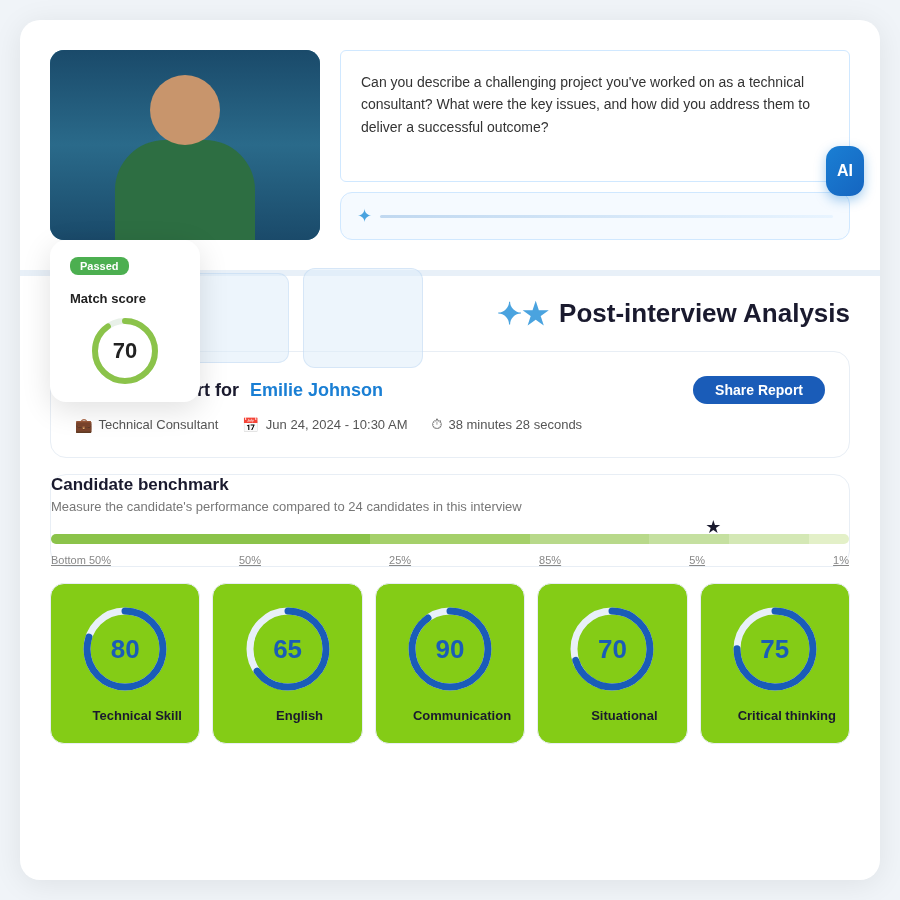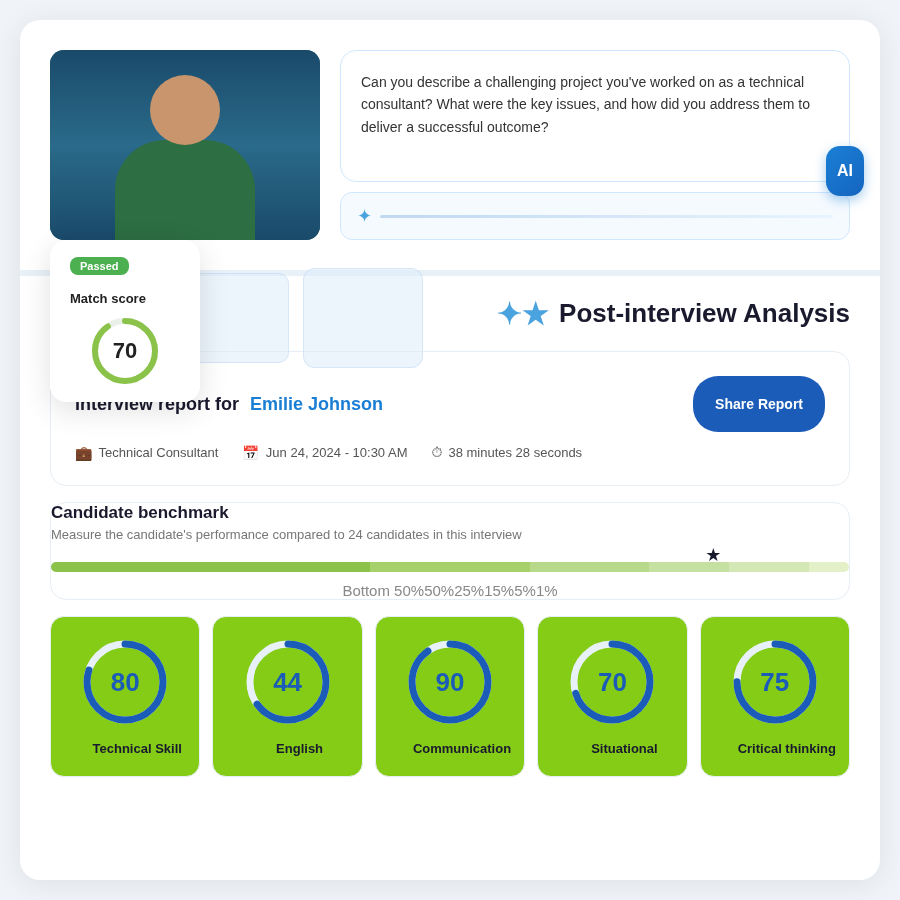--- a/index.html
+++ b/index.html
@@ -76,21 +76,21 @@
     .question-panel {
       flex: 1;
       display: flex;
       flex-direction: column;
       gap: 10px;
       position: relative;
     }
     .question-bubble {
       background: #fff;
       border: 1.5px solid #d0e8ff;
-      border-radius: 16px;
+      border-radius: 6px;
       padding: 20px;
       font-size: 14px;
       color: #333;
       line-height: 1.6;
       position: relative;
       flex: 1;
     }
     .ai-badge {
       position: absolute;
       right: -15px;
@@ -211,21 +211,21 @@
       margin-bottom: 12px;
       display: flex;
       align-items: center;
       justify-content: space-between;
     }
     .share-button {
       background: #1a5cb8;
       color: white;
       border: none;
       border-radius: 25px;
-      padding: 20px 22px;
+      padding: 6px 22px;
       font-size: 14px;
       font-weight: 600;
       cursor: pointer;
     }
     .report-meta {
       display: flex;
       gap: 24px;
       font-size: 13px;
       color: #555;
       align-items: center;
@@ -283,23 +283,24 @@
     }
     .star-marker {
       position: absolute;
       top: -18px;
       left: 82%;
       font-size: 18px;
       color: #1a1a2e;
     }
     .benchmark-labels {
       display: flex;
-      justify-content: center;
-      font-size: 15px;
+      justify-content: space-between;
+      font-size: 11px;
       color: #888;
+      text-decoration: underline;
     }
 
     
     .skills-grid {
       display: grid;
       grid-template-columns: repeat(5, 1fr);
       gap: 12px;
       margin-top: 16px;
     }
     .skill-card {
@@ -452,21 +453,21 @@
     <div class="benchmark-title">Candidate benchmark</div>
     <div class="benchmark-desc">Measure the candidate's performance compared to 24 candidates in this interview</div>
     <div class="benchmark-bar-container">
       <div class="star-marker">★</div>
       <div class="benchmark-bar"></div>
     </div>
     <div class="benchmark-labels">
       <span>Bottom 50%</span>
       <span>50%</span>
       <span>25%</span>
-      <span>15%</span>
+      <span>85%</span>
       <span>5%</span>
       <span>1%</span>
     </div>
   </div>
 
   <div class="skills-grid" id="skills-grid">
   <div class="skill-card">
     <div class="skill-circle">
       <svg width="90" height="90" viewBox="0 0 90 90">
         <circle cx="45" cy="45" r="38" fill="none" stroke="#e8f0f8" stroke-width="7"></circle>
@@ -475,21 +476,21 @@
       <div class="skill-circle-text">80</div>
     </div>
     <div class="skill-name">Technical Skill</div>
   </div>
       <div class="skill-card">
     <div class="skill-circle">
       <svg width="90" height="90" viewBox="0 0 90 90">
         <circle cx="45" cy="45" r="38" fill="none" stroke="#e8f0f8" stroke-width="7"></circle>
         <circle cx="45" cy="45" r="38" fill="none" stroke="#1a5cb8" stroke-width="7" stroke-dasharray="155.19467708733578 83.56636458548849" stroke-linecap="round"></circle>
       </svg>
-      <div class="skill-circle-text">44</div>
+      <div class="skill-circle-text">65</div>
     </div>
     <div class="skill-name">English</div>
   </div>
       <div class="skill-card">
     <div class="skill-circle">
       <svg width="90" height="90" viewBox="0 0 90 90">
         <circle cx="45" cy="45" r="38" fill="none" stroke="#e8f0f8" stroke-width="7"></circle>
         <circle cx="45" cy="45" r="38" fill="none" stroke="#1a5cb8" stroke-width="7" stroke-dasharray="214.88493750554184 23.87610416728242" stroke-linecap="round"></circle>
       </svg>
       <div class="skill-circle-text">90</div>

